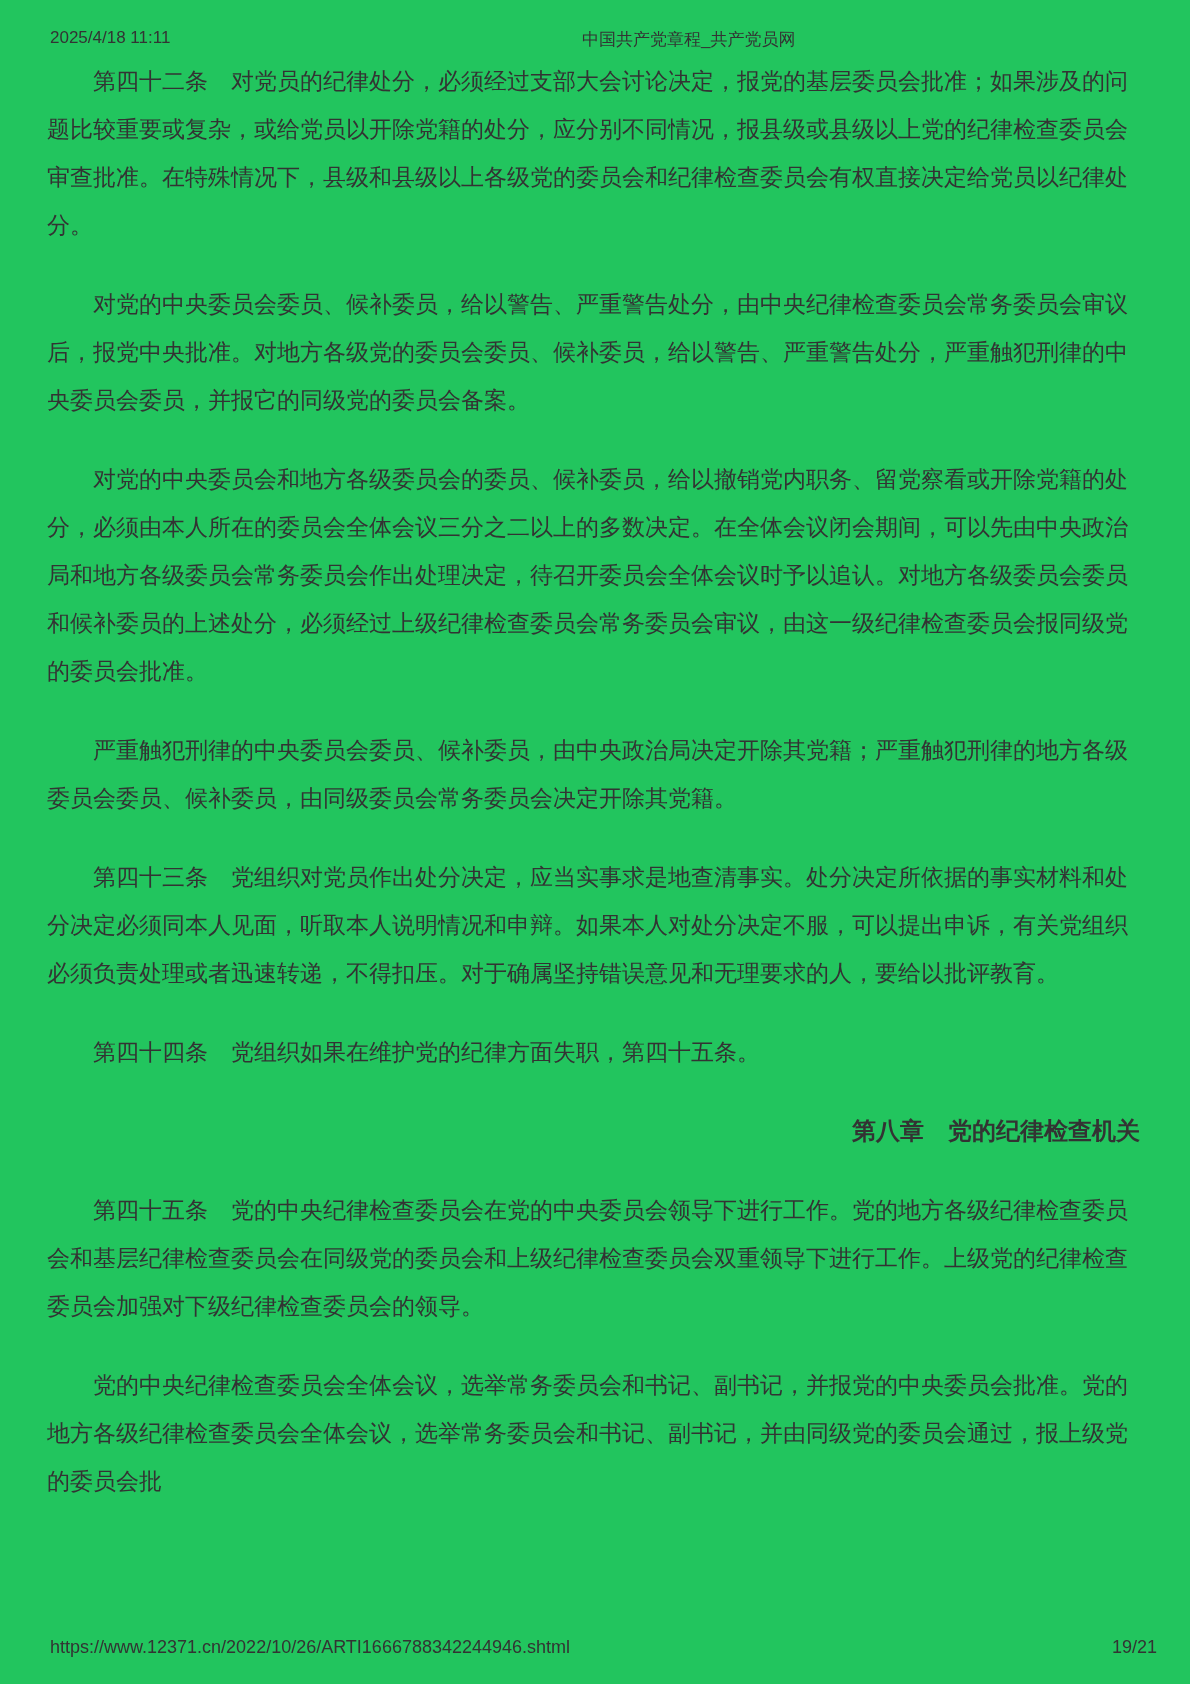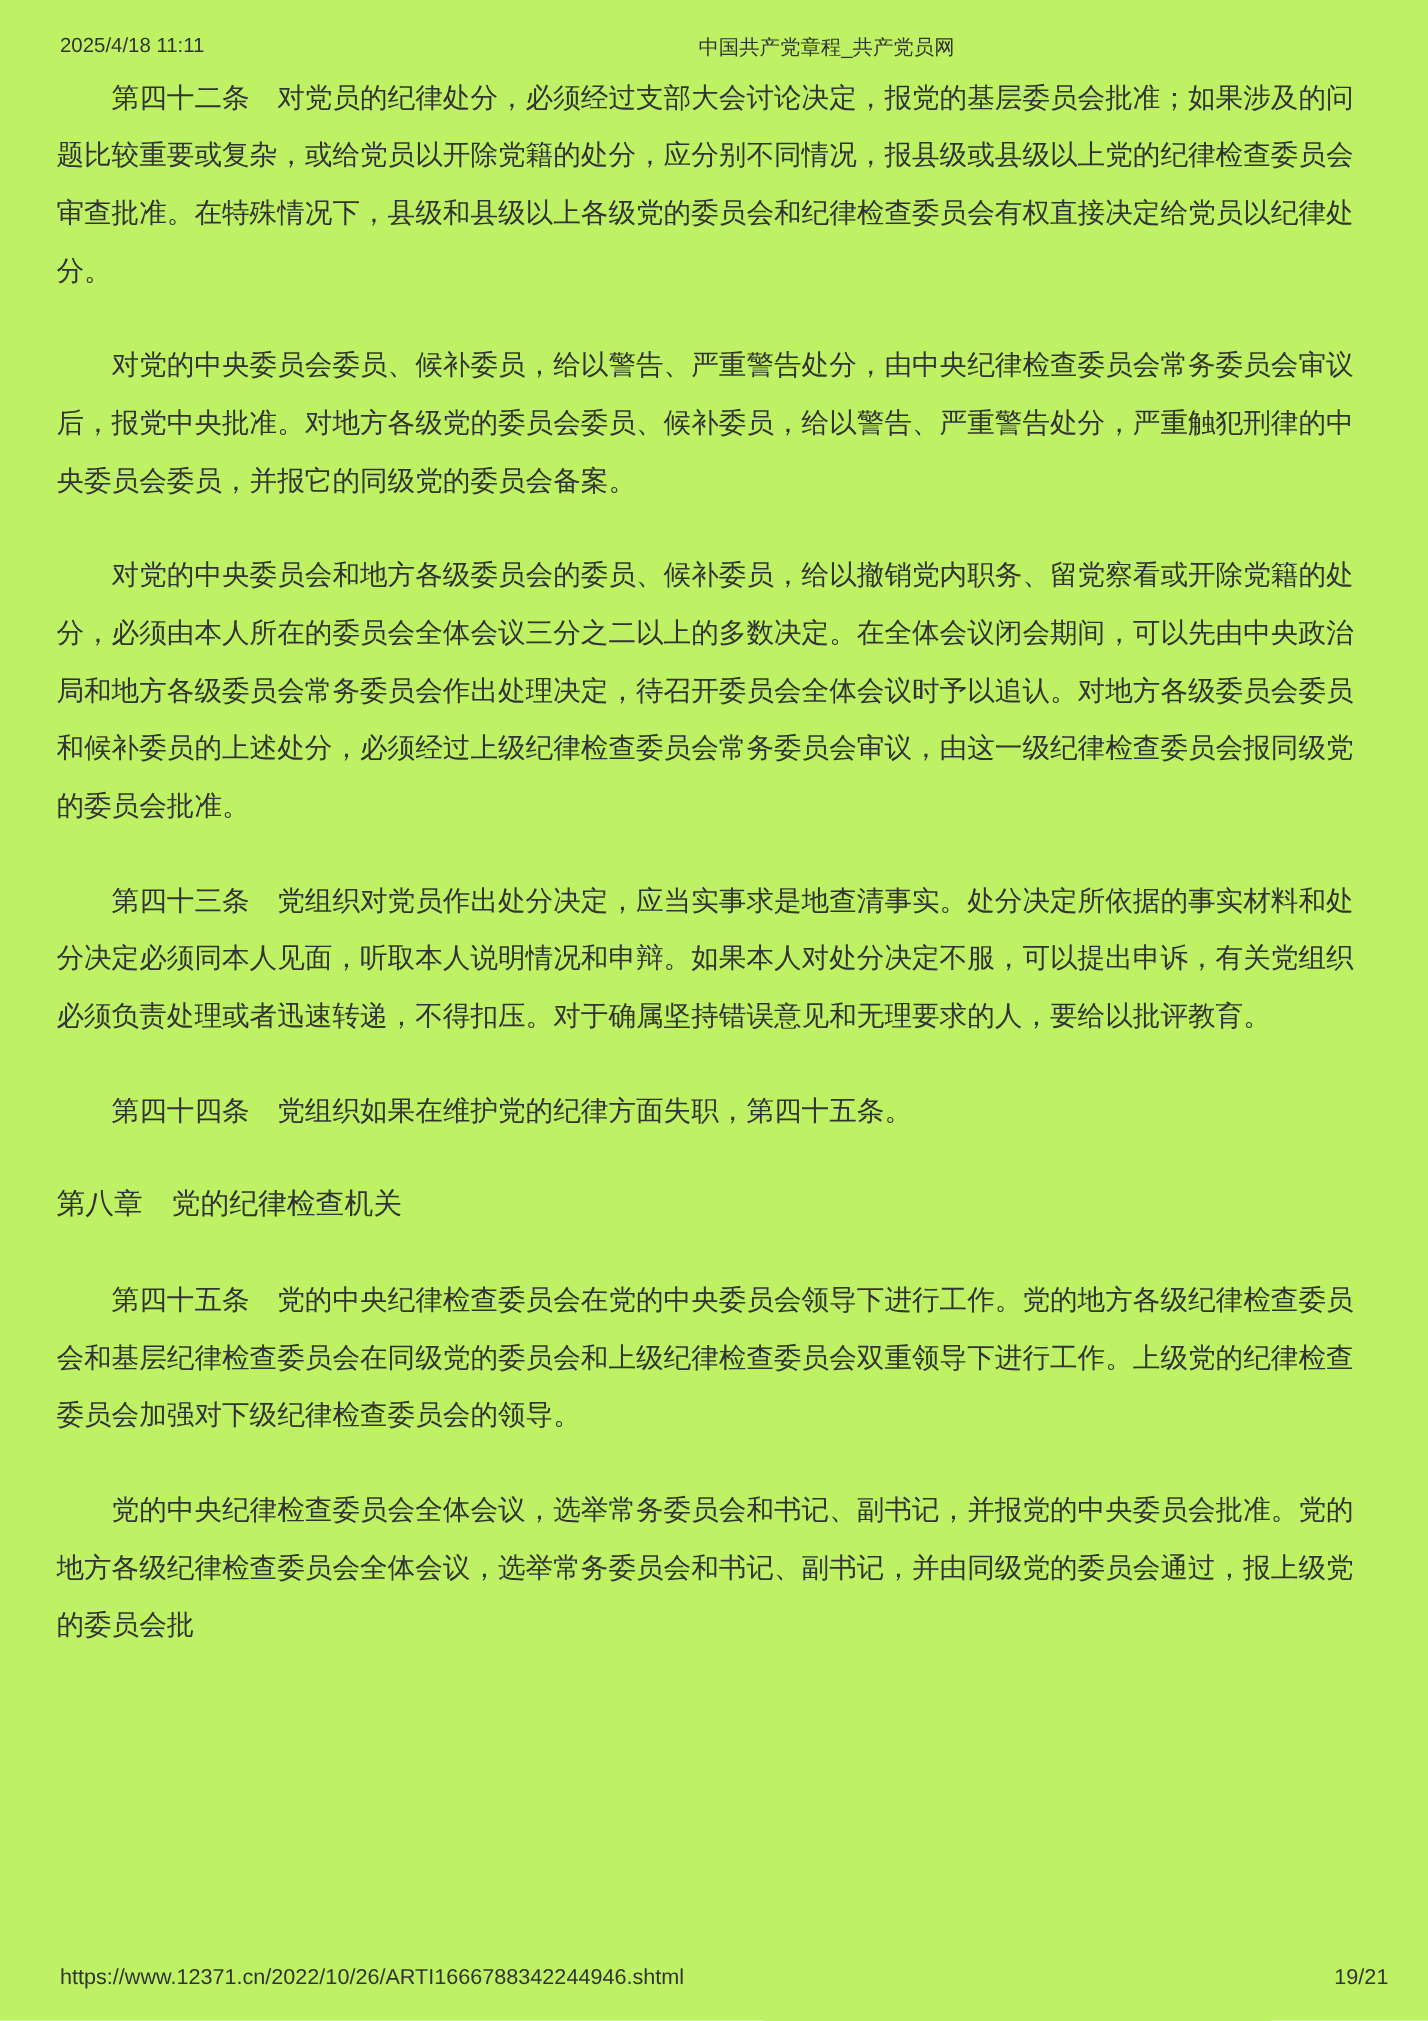--- a/index.html
+++ b/index.html
@@ -4,21 +4,21 @@
 <style>
   html, body {
     margin: 0;
     padding: 0;
     background: #ffffff;
   }
   .page {
     position: relative;
     width: 1190px;
     height: 1684px;
-    background: #bef264;
+    background: #22c55e;
     overflow: hidden;
     font-family: "Liberation Sans", "DejaVu Sans", sans-serif;
     color: #333333;
   }
   
   .print-header {
     position: absolute;
     top: 28px;
     left: 0;
     right: 0;
@@ -50,22 +50,22 @@
     letter-spacing: 0;
   }
   .doc-content p {
     margin: 0 0 31px 0;
     text-indent: 2em;
     word-break: break-all;
   }
   .chapter-heading {
     margin: 31px 0 31px 0;
     font-size: 24px;
-    font-weight: normal;
-    text-align: left;
+    font-weight: bold;
+    text-align: right;
     text-indent: 0;
     line-height: 48px;
     color: #333333;
   }
   
   .print-footer {
     position: absolute;
     left: 0;
     right: 0;
     bottom: 26px;
@@ -93,20 +93,21 @@
 
   <div class="print-header">
     <span class="header-datetime">2025/4/18 11:11</span>
     <span class="header-title">中国共产党章程_共产党员网</span>
   </div>
 
   <div class="doc-content">
     <p>第四十二条　对党员的纪律处分，必须经过支部大会讨论决定，报党的基层委员会批准；如果涉及的问题比较重要或复杂，或给党员以开除党籍的处分，应分别不同情况，报县级或县级以上党的纪律检查委员会审查批准。在特殊情况下，县级和县级以上各级党的委员会和纪律检查委员会有权直接决定给党员以纪律处分。</p>
     <p>对党的中央委员会委员、候补委员，给以警告、严重警告处分，由中央纪律检查委员会常务委员会审议后，报党中央批准。对地方各级党的委员会委员、候补委员，给以警告、严重警告处分，严重触犯刑律的中央委员会委员，并报它的同级党的委员会备案。</p>
     <p>对党的中央委员会和地方各级委员会的委员、候补委员，给以撤销党内职务、留党察看或开除党籍的处分，必须由本人所在的委员会全体会议三分之二以上的多数决定。在全体会议闭会期间，可以先由中央政治局和地方各级委员会常务委员会作出处理决定，待召开委员会全体会议时予以追认。对地方各级委员会委员和候补委员的上述处分，必须经过上级纪律检查委员会常务委员会审议，由这一级纪律检查委员会报同级党的委员会批准。</p>
+    <p>严重触犯刑律的中央委员会委员、候补委员，由中央政治局决定开除其党籍；严重触犯刑律的地方各级委员会委员、候补委员，由同级委员会常务委员会决定开除其党籍。</p>
     <p>第四十三条　党组织对党员作出处分决定，应当实事求是地查清事实。处分决定所依据的事实材料和处分决定必须同本人见面，听取本人说明情况和申辩。如果本人对处分决定不服，可以提出申诉，有关党组织必须负责处理或者迅速转递，不得扣压。对于确属坚持错误意见和无理要求的人，要给以批评教育。</p>
     <p>第四十四条　党组织如果在维护党的纪律方面失职，第四十五条。</p>
     <h2 class="chapter-heading">第八章　党的纪律检查机关</h2>
     <p>第四十五条　党的中央纪律检查委员会在党的中央委员会领导下进行工作。党的地方各级纪律检查委员会和基层纪律检查委员会在同级党的委员会和上级纪律检查委员会双重领导下进行工作。上级党的纪律检查委员会加强对下级纪律检查委员会的领导。</p>
     <p>党的中央纪律检查委员会全体会议，选举常务委员会和书记、副书记，并报党的中央委员会批准。党的地方各级纪律检查委员会全体会议，选举常务委员会和书记、副书记，并由同级党的委员会通过，报上级党的委员会批</p>
   </div>
 
   <div class="print-footer">
     <span class="footer-url">https://www.12371.cn/2022/10/26/ARTI1666788342244946.shtml</span>
     <span class="footer-page-number">19/21</span>

